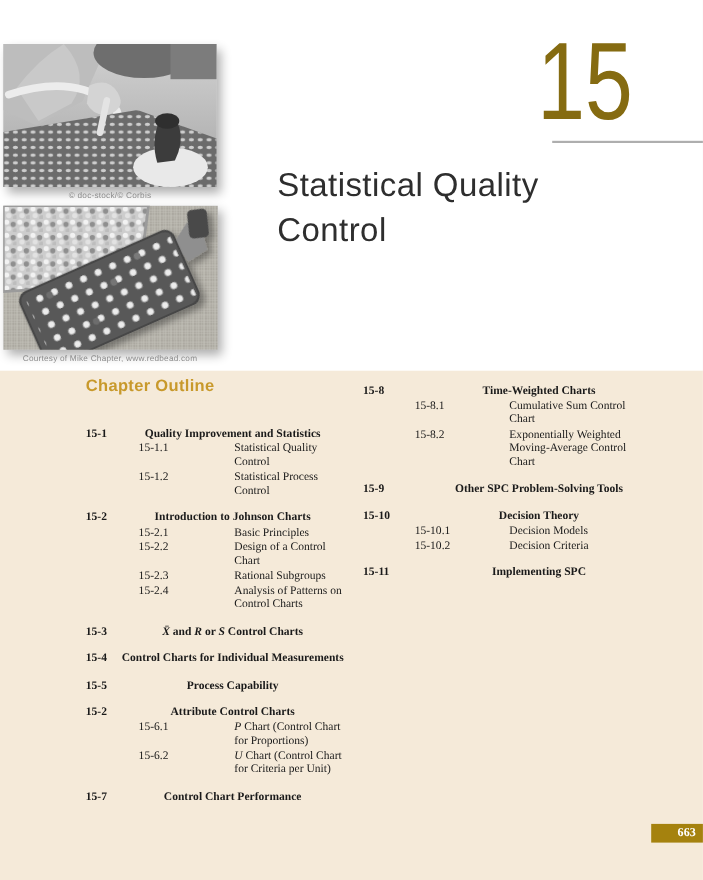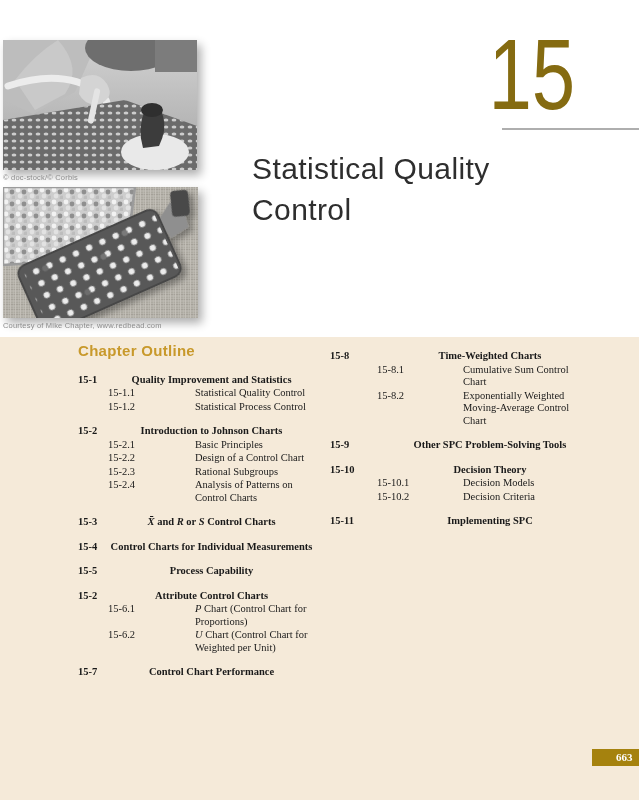--- a/index.html
+++ b/index.html
@@ -8,21 +8,21 @@
     position:relative; width:639px; height:800px; background:#ffffff;
     overflow:hidden; font-family:"Liberation Sans","DejaVu Sans",sans-serif;
   }
 
   
   .photo { position:absolute; left:3px; box-shadow:4px 5px 9px rgba(0,0,0,0.32); background:#cfcfcf; }
   .photo svg { display:block; }
   .photo-1 { top:40px; width:194px; height:130px; }
   .photo-2 { top:187px; width:195px; height:131px; }
   .caption {
-    position:absolute; left:3px; width:194px; text-align:left;
+    position:absolute; left:3px; width:194px; text-align:center;
     font-size:7.5px; color:#8c8c8c; letter-spacing:0.2px;
   }
   .caption-1 { top:173px; }
   .caption-2 { top:321px; }
 
   
   .chapter-number {
     position:absolute; top:24px; right:64px; color:#856B11;
     font-size:100px; line-height:100px; font-weight:400;
     transform:scaleX(0.78); transform-origin:100% 50%;
@@ -30,35 +30,35 @@
   .chapter-rule { position:absolute; top:128px; left:502px; width:137px; height:1.5px; background:#aeaeae; }
   .chapter-title {
     position:absolute; top:148px; left:252px; width:320px;
     font-size:30px; line-height:41px; color:#2e2e2e; letter-spacing:0.4px; font-weight:400;
   }
 
   
   .outline-panel { position:absolute; top:337px; left:0; width:639px; height:463px; background:#F5EAD9; }
   .outline-heading {
     font-size:15px; font-weight:bold; color:#C8992B; letter-spacing:0.3px;
-    margin-bottom:16px; font-family:"Liberation Sans","DejaVu Sans",sans-serif;
+    margin-bottom:31px; font-family:"Liberation Sans","DejaVu Sans",sans-serif;
   }
   .outline-col { position:absolute; font-family:"Liberation Serif","DejaVu Serif",serif;
     font-size:10.5px; line-height:12.5px; color:#1a1a1a; }
   .outline-left  { left:78px;  top:8px;  width:237px; }
   .outline-right { left:330px; top:13px; width:280px; }
 
   .o-item { display:flex; margin-bottom:12px; }
   .o-num  { flex:none; width:30px; font-weight:bold; }
   .outline-right .o-num { width:40px; }
   .o-body { flex:1; }
   .o-title { font-weight:bold;text-align:center; }
   .o-subs { margin-top:1px; }
   .o-sub { display:flex; font-weight:normal; margin-top:1px; }
-  .s-num { flex:none; width:39px; margin-left:0; }
+  .s-num { flex:none; width:39px; margin-left:18px; }
   .outline-right .s-num { width:38px; margin-left:7px; }
   .s-txt { flex:1;padding-left:48px; }
   .outline-right .s-txt { max-width:172px; }
   .s-txt i { font-style:italic; }
 
   
   .page-badge {
     position:absolute; left:592px; top:749px; width:47px; height:17px;
     background:#A5820E; color:#ffffff; font-family:"Liberation Serif","DejaVu Serif",serif;
     font-weight:bold; font-size:11px; line-height:17px; padding-left:24px;
@@ -213,21 +213,21 @@
         <span class="o-num">15-2</span>
         <div class="o-body">
           <div class="o-title">Attribute Control Charts</div>
           <div class="o-subs">
             <div class="o-sub">
               <span class="s-num">15-6.1</span>
               <span class="s-txt"><i>P</i><span> Chart (Control Chart for Proportions)</span></span>
             </div>
             <div class="o-sub">
               <span class="s-num">15-6.2</span>
-              <span class="s-txt"><i>U</i><span> Chart (Control Chart for Weighted per Unit)</span></span>
+              <span class="s-txt"><i>U</i><span> Chart (Control Chart for Criteria per Unit)</span></span>
             </div>
           </div>
         </div>
       </div>
 
       <div class="o-item">
         <span class="o-num">15-7</span>
         <div class="o-body">
           <div class="o-title">Control Chart Performance</div>
         </div>

